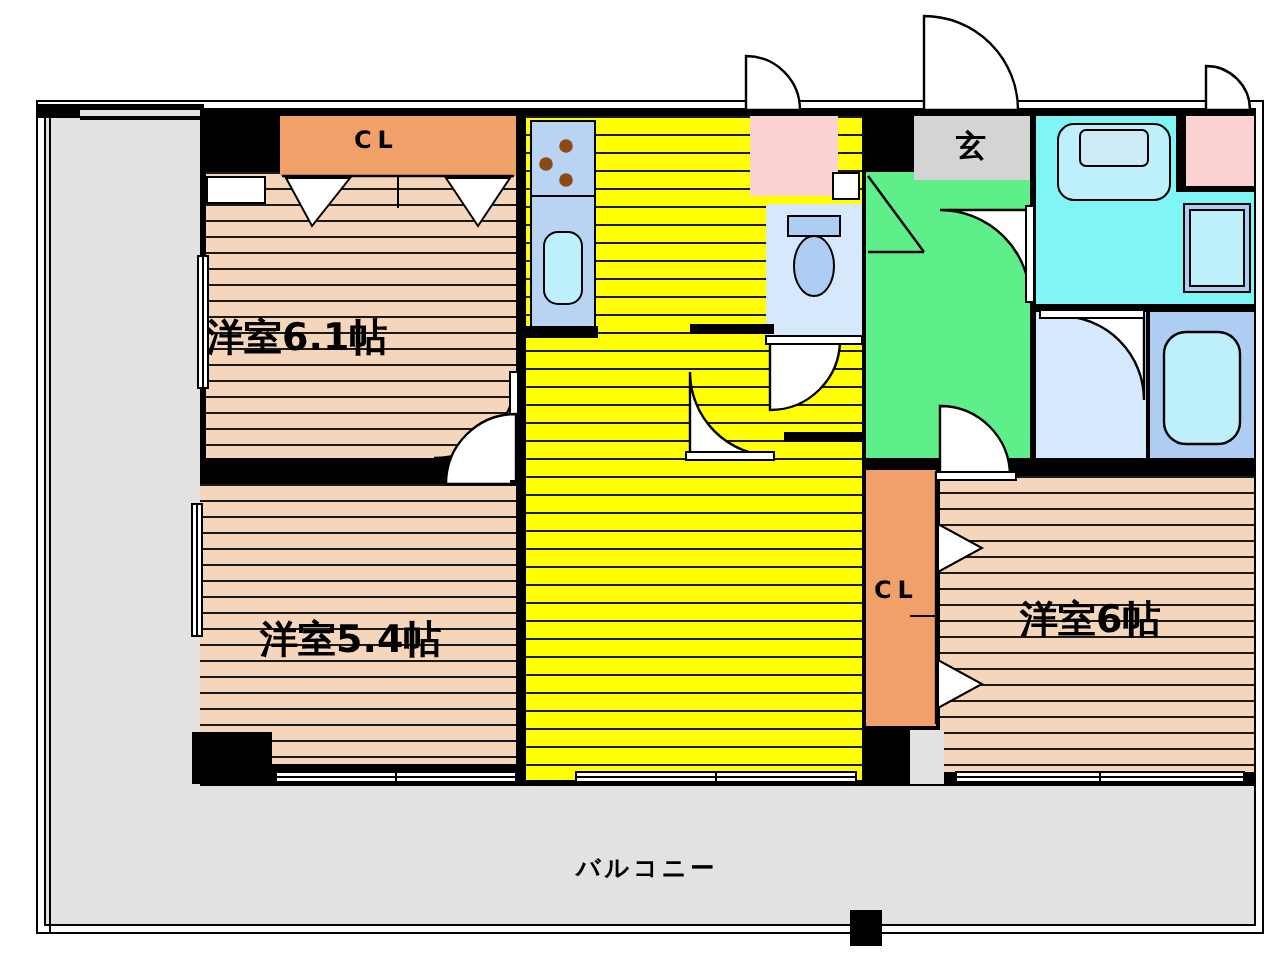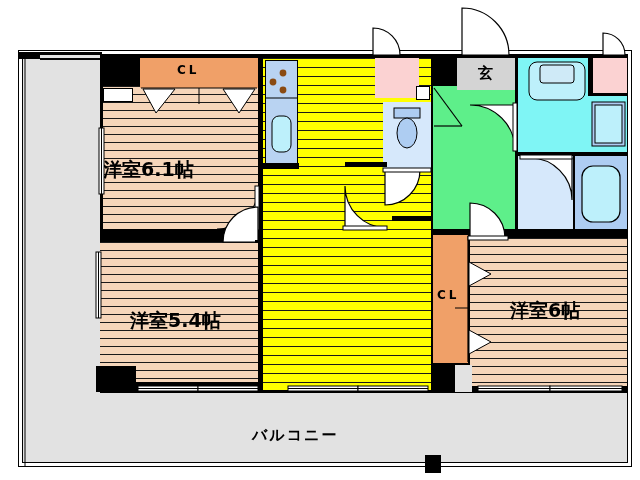--- a/index.html
+++ b/index.html
@@ -32,21 +32,21 @@
     background-image:repeating-linear-gradient(to bottom,
       #1a1a1a 0px,#1a1a1a 1px,#ffff00 1px,#ffff00 9px);
   }
   .lbl{
     position:absolute;color:#000;font-weight:bold;white-space:nowrap;
     letter-spacing:0px;line-height:1;
   }
   .lbl-room{font-size:19px;}
   .lbl-cl{font-size:12px;letter-spacing:3px;}
   .lbl-gen{font-size:15px;}
-  .lbl-balcony{font-size:15px;letter-spacing:2px;font-weight:bold;}
+  .lbl-balcony{font-size:12px;letter-spacing:2px;font-weight:bold;margin-left:36px;}
   svg.ov{position:absolute;left:0;top:0;width:640px;height:480px;overflow:visible;}
   .stroke{fill:none;stroke:#000;stroke-width:1;}
   .arc{fill:#ffffff;stroke:#000;stroke-width:1.2;}
   .fold{fill:#ffffff;stroke:#000;stroke-width:1;}
   .burner{fill:#8a4a12;stroke:none;}
 </style>
 </head>
 <body>
 
 <div id="plan">

